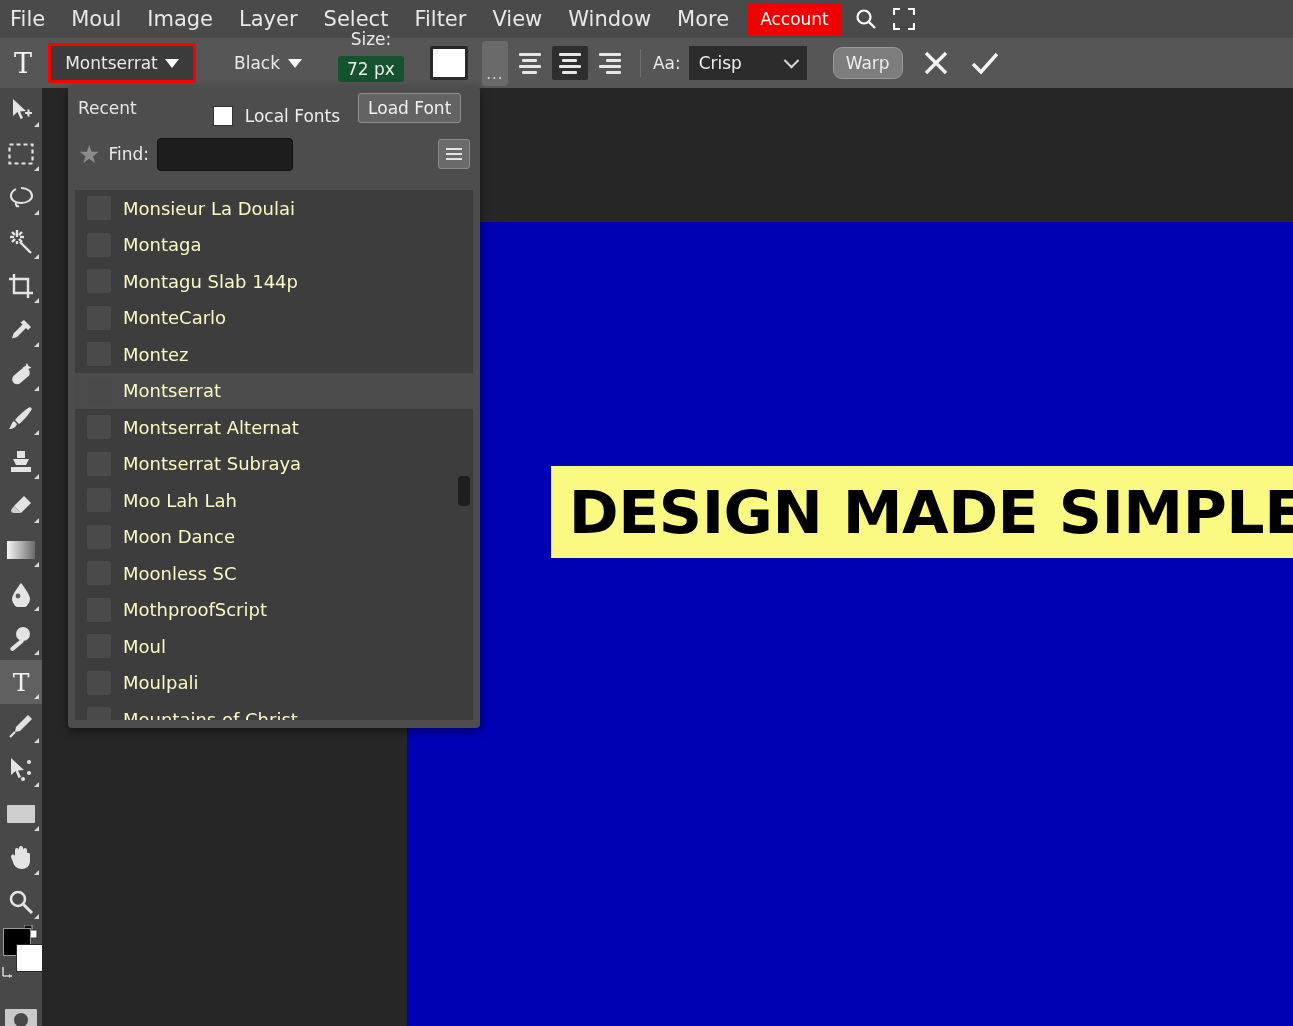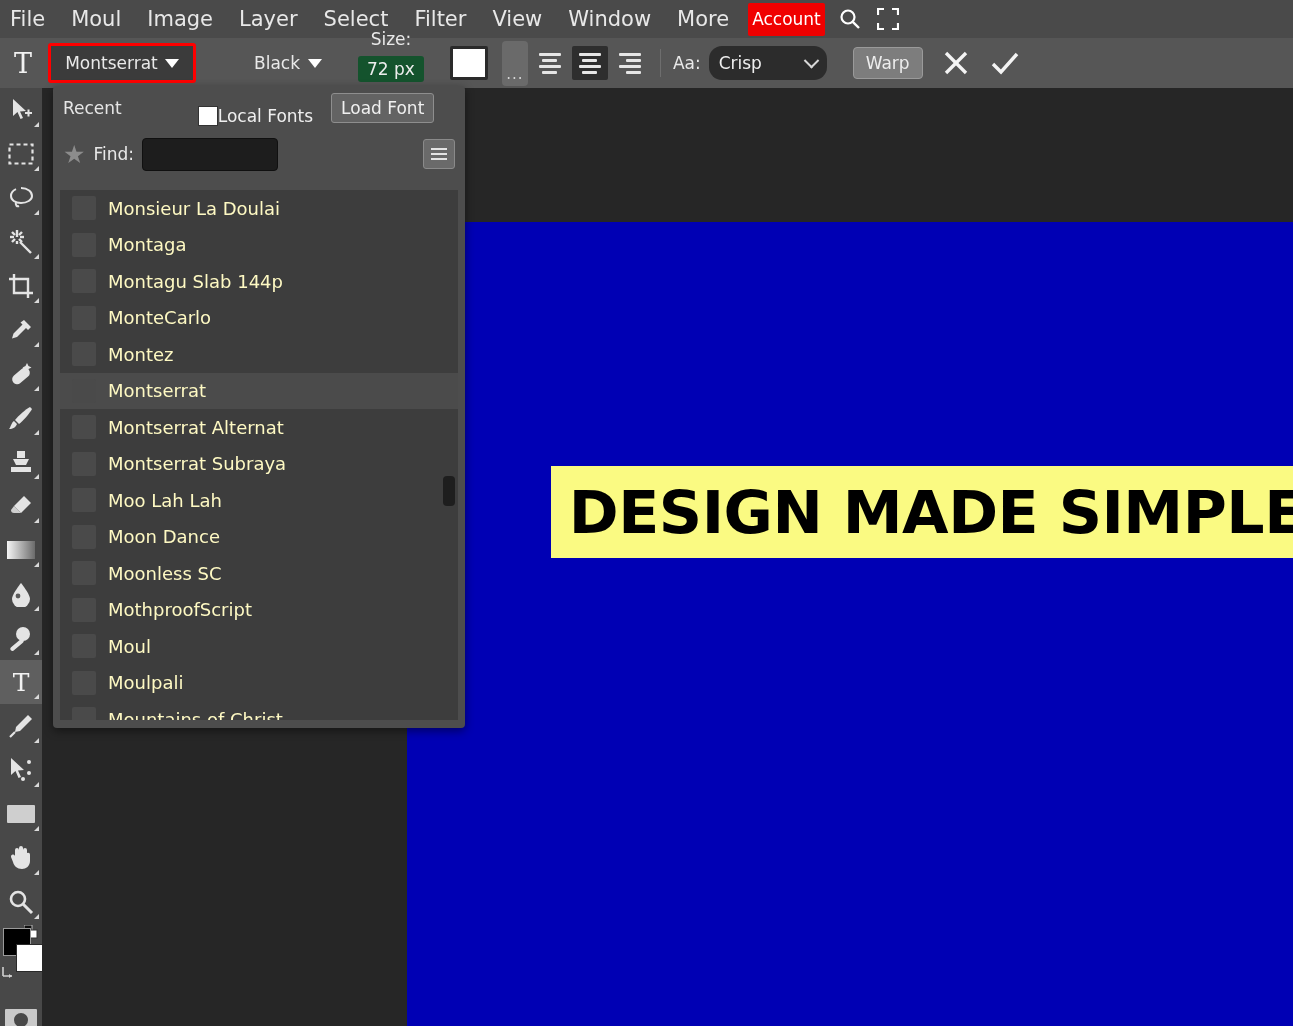--- a/index.html
+++ b/index.html
@@ -7,60 +7,60 @@
        font-family:"DejaVu Sans","Liberation Sans",sans-serif;
        -webkit-font-smoothing:antialiased;}
 
   
   #menubar{position:absolute;left:0;top:0;width:1293px;height:38px;background:#4a4a4a;
            display:flex;align-items:center;}
   .menu-item{color:#e8e8e8;font-size:21px;padding:8px 13px;height:38px;line-height:38px;
              white-space:nowrap;}
   .menu-item.first{padding-left:10px;}
   #account-btn{background:#f00000;color:#ffffff;font-size:17px;height:33px;line-height:33px;
-               padding:0 4px;margin:0 6px;border-radius:2px;}
+               padding:0 12px;margin:0 6px;border-radius:2px;}
   .menu-icon{color:#ffffff;display:flex;align-items:center;justify-content:center;
              width:38px;height:38px;}
 
   
   #optionsbar{position:absolute;left:0;top:38px;width:1293px;height:50px;background:#565656;
               display:flex;align-items:center;}
   #opt-tool-icon{width:46px;height:50px;display:flex;align-items:center;justify-content:center;
                  color:#f2f2f2;font-size:27px;font-family:"DejaVu Serif","Liberation Serif",serif;}
   #font-family-btn{position:relative;height:40px;min-width:148px;background:#3b3b3b;
                    border:3px solid #ff0000;border-radius:3px;display:flex;align-items:center;
                    justify-content:center;gap:7px;color:#e9e9e9;font-size:17px;
                    box-sizing:border-box;margin-left:2px;}
   .caret{width:0;height:0;border-left:7px solid transparent;border-right:7px solid transparent;
          border-top:9px solid #ffffff;}
   .caret.sm{border-left-width:6px;border-right-width:6px;border-top-width:8px;}
   #font-style-btn{display:flex;align-items:center;gap:8px;color:#e9e9e9;font-size:17px;
-                  margin-left:58px;}
+                  margin-left:38px;}
   #size-group{display:flex;align-items:center;gap:7px;margin-left:36px;color:#e9e9e9;font-size:17px;flex-direction:column;}
   #size-value{background:#14532d;color:#ededed;border-radius:3px;padding:3px 9px;font-size:17px;}
   .caret.orange{border-top-color:#f0a030;}
   #color-swatch{width:38px;height:34px;background:#ffffff;border:3px solid #2a2a2a;
                 border-radius:2px;margin-left:26px;box-sizing:border-box;}
   #more-btn{width:26px;height:36px;background:#6a6a6a;border-radius:4px;margin-left:14px;
             display:flex;align-items:flex-end;justify-content:center;padding-bottom:9px;
             color:#d6d6d6;font-size:15px;letter-spacing:1px;line-height:6px;}
   .align-btn{width:36px;height:34px;margin-left:4px;display:flex;flex-direction:column;
              justify-content:center;align-items:center;gap:3px;border-radius:2px;}
   .align-btn.active{background:#2e2e2e;}
   .align-btn:first-of-type{margin-left:20px;}
   .align-line{height:3px;background:#e6e6e6;border-radius:1px;}
   .divider{width:1px;height:28px;background:#6e6e6e;margin:0 12px;}
   #aa-label{color:#e9e9e9;font-size:17px;}
-  #aa-select{background:#2c2c2c;color:#efefef;border:none;border-radius:13px;height:34px;
+  #aa-select{background:#2c2c2c;color:#efefef;border:none;border-radius:0;height:34px;
              padding:0 10px;font-size:17px;min-width:98px;display:flex;align-items:center;
              justify-content:space-between;gap:10px;margin-left:8px;}
   .chev{width:9px;height:9px;border-right:2px solid #d8d8d8;border-bottom:2px solid #d8d8d8;
         transform:rotate(45deg) translate(-2px,-2px);}
   #warp-btn{background:#7d7d7d;color:#ededed;font-size:17px;border:1px solid #9a9a9a;
-            border-radius:4px;padding:5px 12px;margin-left:26px;}
+            border-radius:9px;padding:5px 12px;margin-left:26px;}
   .opt-icon{color:#f4f4f4;margin-left:18px;display:flex;align-items:center;}
 
   
   #toolbar{position:absolute;left:0;top:88px;width:42px;height:938px;background:#484848;}
   .tool{width:42px;height:44px;display:flex;align-items:center;justify-content:center;
         position:relative;color:#e4e4e4;}
   .tool.active{background:#5f5f5f;}
   .tool .corner{position:absolute;right:3px;bottom:5px;width:0;height:0;
         border-left:5px solid transparent;border-bottom:5px solid #d9d9d9;}
   #swatches{position:relative;width:42px;height:58px;margin-top:4px;}
@@ -74,25 +74,25 @@
   
   #workspace{position:absolute;left:42px;top:88px;width:1271px;height:938px;background:#262626;}
   #blue-canvas{position:absolute;left:365px;top:134px;width:886px;height:804px;background:#0000b4;}
   #banner{position:absolute;left:144px;top:244px;width:771px;height:92px;background:#fafa82;
           display:flex;align-items:center;justify-content:center;}
   #banner-text{color:#000000;font-size:59px;font-weight:bold;letter-spacing:-0.5px;
                font-family:"DejaVu Sans","Liberation Sans",sans-serif;white-space:nowrap;
                transform:scaleX(1.02);}
 
   
-  #font-panel{position:absolute;left:53px;top:86px;width:412px;height:642px;background:#4d4d4d;
+  #font-panel{position:absolute;left:68px;top:86px;width:412px;height:642px;background:#4d4d4d;
               border-radius:4px;box-shadow:0 3px 10px rgba(0,0,0,.45);overflow:hidden;}
   #panel-head{height:44px;display:flex;align-items:center;padding:0 10px;gap:10px;}
   #recent-label{color:#e6e6e6;font-size:17px;}
-  #local-fonts-wrap{display:flex;align-items:flex-start;gap:0;margin-left:66px;margin-top:16px;}
+  #local-fonts-wrap{display:flex;align-items:flex-start;gap:12px;margin-left:66px;margin-top:16px;}
   #local-fonts-box{width:18px;height:18px;background:#ffffff;border:1px solid #333;}
   #local-fonts-label{color:#efefef;font-size:17px;}
   #load-font-btn{background:#636363;border:1px solid #8e8e8e;border-radius:3px;color:#f0f0f0;
                  font-size:17px;padding:4px 9px;margin-left:8px;}
   #find-row{height:48px;display:flex;align-items:center;padding:0 10px;gap:8px;}
   #star-icon{color:#8c8c8c;font-size:25px;line-height:1;}
   #find-label{color:#e9e9e9;font-size:17px;}
   #find-input{width:130px;height:29px;background:#1d1d1d;border:1px solid #101010;
               border-radius:4px;}
   #hamburger{margin-left:auto;width:30px;height:28px;background:#6a6a6a;border:1px solid #8a8a8a;

